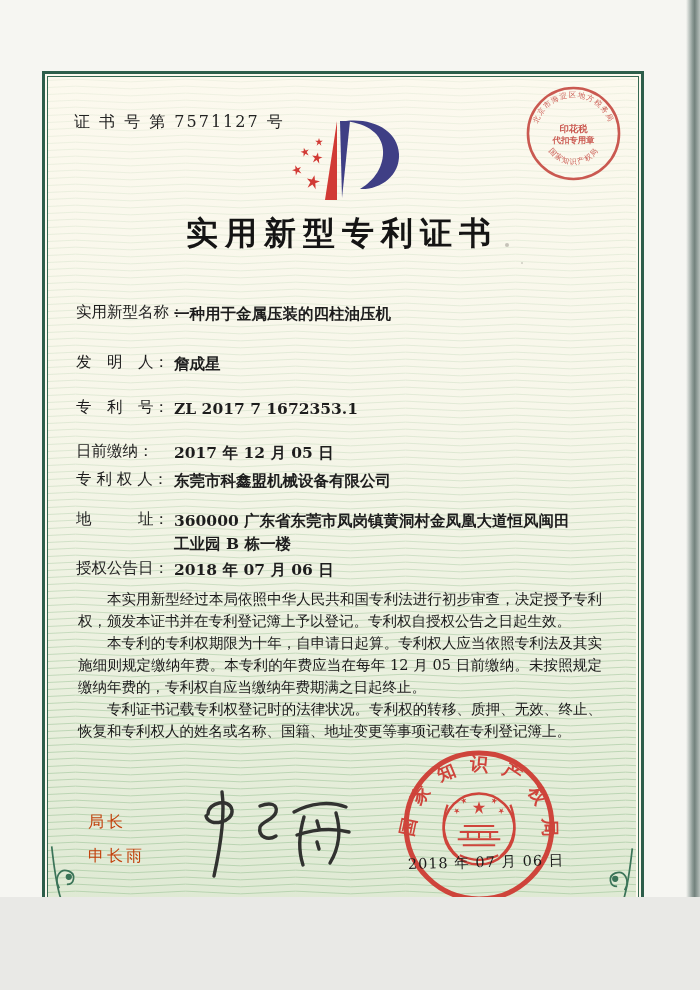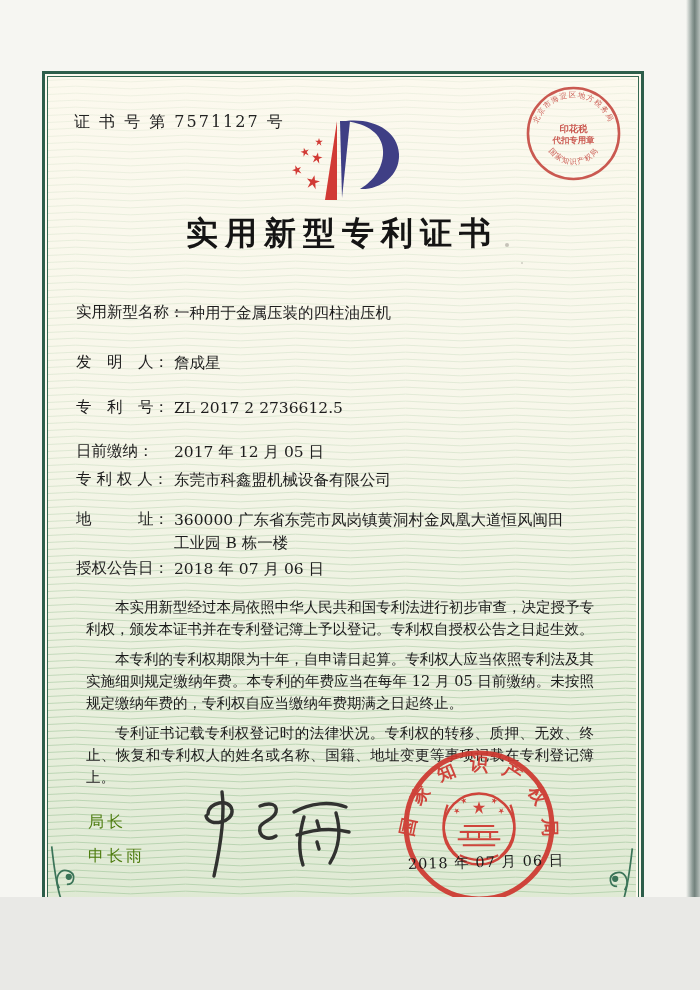--- a/index.html
+++ b/index.html
@@ -14,26 +14,26 @@
   .frame-inner{position:absolute;left:2px;top:2px;right:2px;bottom:2px;border:1px solid #356852;}
   
   .waves{left:48px;top:77px;}
   .tint{left:48px;top:77px;width:588px;height:866px;pointer-events:none;
     background:linear-gradient(180deg,rgba(205,225,198,0) 0%,rgba(205,225,198,0.10) 38%,rgba(198,221,190,0.32) 68%,rgba(190,216,182,0.50) 100%);}
   .cert-no{left:74px;top:112px;font-size:16px;letter-spacing:2px;color:#232323;}
   .title{left:42px;top:212px;width:600px;text-align:center;font-size:32px;font-weight:bold;
     letter-spacing:7px;color:#141414;}
   .frow{left:76px;width:560px;font-size:15.5px;color:#1d1d1d;}
   .flabel{display:inline-block;width:98px;white-space:nowrap;vertical-align:top;}
-  .fvalue{display:inline-block;width:400px;vertical-align:top;line-height:23px;}
+  .fvalue{display:inline-block;width:400px;vertical-align:top;line-height:23px;font-weight:bold;}
   .grant-wrap{position:absolute;left:312px;top:0;white-space:nowrap;}
   .grant-wrap .flabel{width:auto;margin-right:2px;}
   .paras{left:78px;top:588px;width:524px;font-size:14.5px;line-height:22px;color:#1a1a1a;text-align:justify;}
-  .paras p{margin:8px;text-indent:2em;}
-  .signer{font-size:16px;letter-spacing:3px;color:#4d7c0f;}
+  .paras p{margin:0;text-indent:2em;}
+  .signer{font-size:16px;letter-spacing:3px;color:#c2410c;}
   .seal-date{left:404px;top:853px;width:164px;text-align:center;font-size:14.5px;letter-spacing:1px;
     color:#1b1b1b;transform:rotate(-1.5deg);z-index:6;}
   .footer{left:34px;top:906px;width:600px;font-size:13px;color:#2a2a2a;}
   .speck{border-radius:50%;background:#9a988e;}
   svg{overflow:visible;}
 </style>
 </head>
 <body>
 
 <div class="page">
@@ -102,21 +102,21 @@
   <div class="abs speck" style="left:505px;top:243px;width:4px;height:4px;opacity:.55;"></div>
   <div class="abs speck" style="left:521px;top:262px;width:2px;height:2px;opacity:.45;"></div>
 
   <div class="abs frow" style="top:302px;">
     <span class="flabel">实用新型名称：</span><span class="fvalue">一种用于金属压装的四柱油压机</span>
   </div>
   <div class="abs frow" style="top:352px;">
     <span class="flabel">发　明　人：</span><span class="fvalue">詹成星</span>
   </div>
   <div class="abs frow" style="top:397px;">
-    <span class="flabel">专　利　号：</span><span class="fvalue">ZL 2017 2 2736612.5</span>
+    <span class="flabel">专　利　号：</span><span class="fvalue">ZL 2017 7 1672353.1</span>
   </div>
   <div class="abs frow" style="top:441px;">
     <span class="flabel">日前缴纳：</span><span class="fvalue">2017 年 12 月 05 日</span>
   </div>
   <div class="abs frow" style="top:469px;">
     <span class="flabel">专 利 权 人：</span><span class="fvalue">东莞市科鑫盟机械设备有限公司</span>
   </div>
   <div class="abs frow" style="top:509px;">
     <span class="flabel">地　　　址：</span><span class="fvalue">360000 广东省东莞市凤岗镇黄洞村金凤凰大道恒风闽田工业园 B 栋一楼</span>
   </div>

